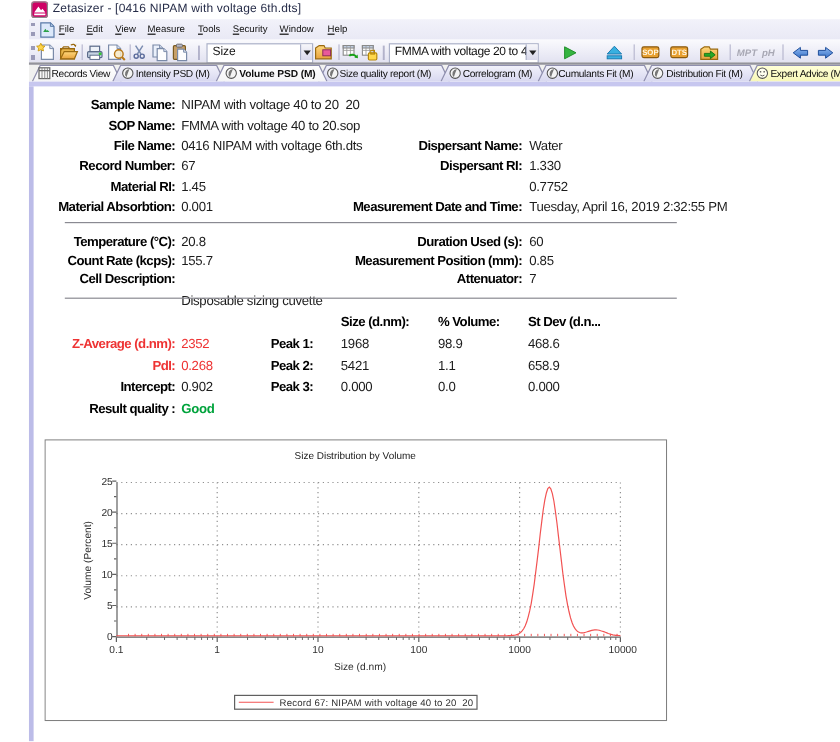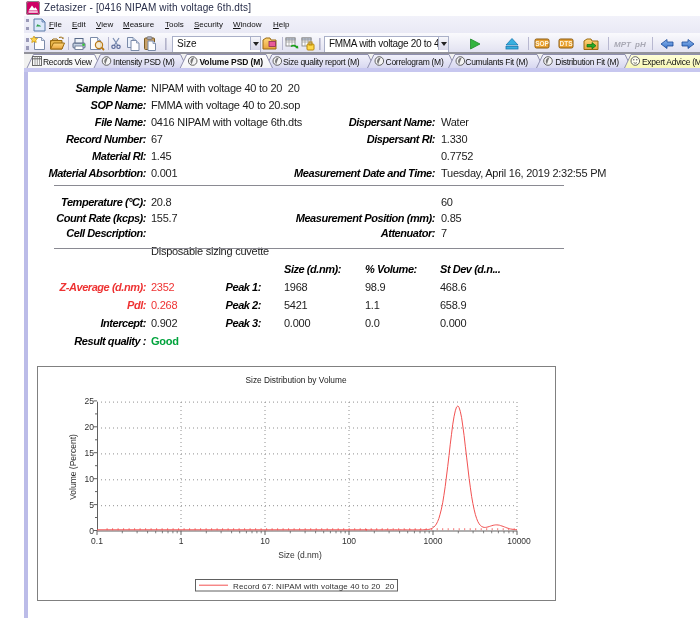--- a/index.html
+++ b/index.html
@@ -16,21 +16,21 @@
 #toolbar{left:0;top:33px;width:700px;height:19px;background:linear-gradient(#fafafd,#e2e2f1);}
 .combo{background:#fff;border:1px solid #aab0c8;height:15px;font-size:10px;color:#111;}
 .combo .txt{position:absolute;left:4px;top:1px;}
 .combo .btn{position:absolute;right:0;top:0;width:9px;height:13px;background:linear-gradient(#f6f6fa,#d8d8ea);border-left:1px solid #aab0c8;}
 .combo .btn:after{content:"";position:absolute;left:2px;top:5px;border-left:3px solid transparent;border-right:3px solid transparent;border-top:4px solid #222;}
 
 #grayband{left:0;top:52px;width:700px;height:2px;background:#93939b;}
 #tabband{left:0;top:68px;width:700px;height:4px;background:#c7c7ef;}
 #leftstrip{left:0;top:72px;width:4px;height:546px;background:#bcbce8;}
 
-.lab{font-size:11px;font-weight:bold;color:#000;white-space:pre;text-align:right;letter-spacing:-0.45px;font-style:italic;}
+.lab{font-size:11px;font-weight:bold;color:#000;white-space:pre;text-align:right;letter-spacing:-0.45px;}
 .val{font-size:11px;color:#1c1c1c;white-space:pre;letter-spacing:-0.25px;}
 .red{color:#ee3333;}
 .grn{color:#00a33c;font-weight:bold;}
 .sepline{height:1px;background:#8a8a92;}
 </style></head>
 <body>
 <div id="app">
   <div id="titlebar" class="abs"></div>
   <svg class="abs" style="left:2px;top:1px" width="15" height="15" viewBox="0 0 15 15">
     <rect x="0" y="0" width="14" height="14" rx="2.5" fill="#cf0065"></rect>
@@ -228,20 +228,21 @@
   <div class="abs lab" style="left:0px;top:149px;width:122px;line-height:14px">Material RI:</div>
   <div class="abs val" style="left:127px;top:149px;line-height:14px">1.45</div>
   <div class="abs val" style="left:417px;top:149px;line-height:14px">0.7752</div>
   <div class="abs lab" style="left:0px;top:166px;width:122px;line-height:14px">Material Absorbtion:</div>
   <div class="abs val" style="left:127px;top:166px;line-height:14px">0.001</div>
   <div class="abs lab" style="left:240px;top:166px;width:171px;line-height:14px">Measurement Date and Time:</div>
   <div class="abs val" style="left:417px;top:166px;line-height:14px">Tuesday, April 16, 2019 2:32:55 PM</div>
   <div class="abs sepline" style="left:30px;top:185px;width:510px"></div>
   <div class="abs lab" style="left:0px;top:195px;width:122px;line-height:14px">Temperature (°C):</div>
   <div class="abs val" style="left:127px;top:195px;line-height:14px">20.8</div>
+  <div class="abs lab" style="left:240px;top:195px;width:171px;line-height:14px">Duration Used (s):</div>
   <div class="abs val" style="left:417px;top:195px;line-height:14px">60</div>
   <div class="abs lab" style="left:0px;top:211px;width:122px;line-height:14px">Count Rate (kcps):</div>
   <div class="abs val" style="left:127px;top:211px;line-height:14px">155.7</div>
   <div class="abs lab" style="left:240px;top:211px;width:171px;line-height:14px">Measurement Position (mm):</div>
   <div class="abs val" style="left:417px;top:211px;line-height:14px">0.85</div>
   <div class="abs lab" style="left:0px;top:226px;width:122px;line-height:14px">Cell Description:</div>
   <div class="abs val" style="left:127px;top:244px;line-height:14px">Disposable sizing cuvette</div>
   <div class="abs lab" style="left:240px;top:226px;width:171px;line-height:14px">Attenuator:</div>
   <div class="abs val" style="left:417px;top:226px;line-height:14px">7</div>
   <div class="abs sepline" style="left:30px;top:248px;width:510px"></div>

